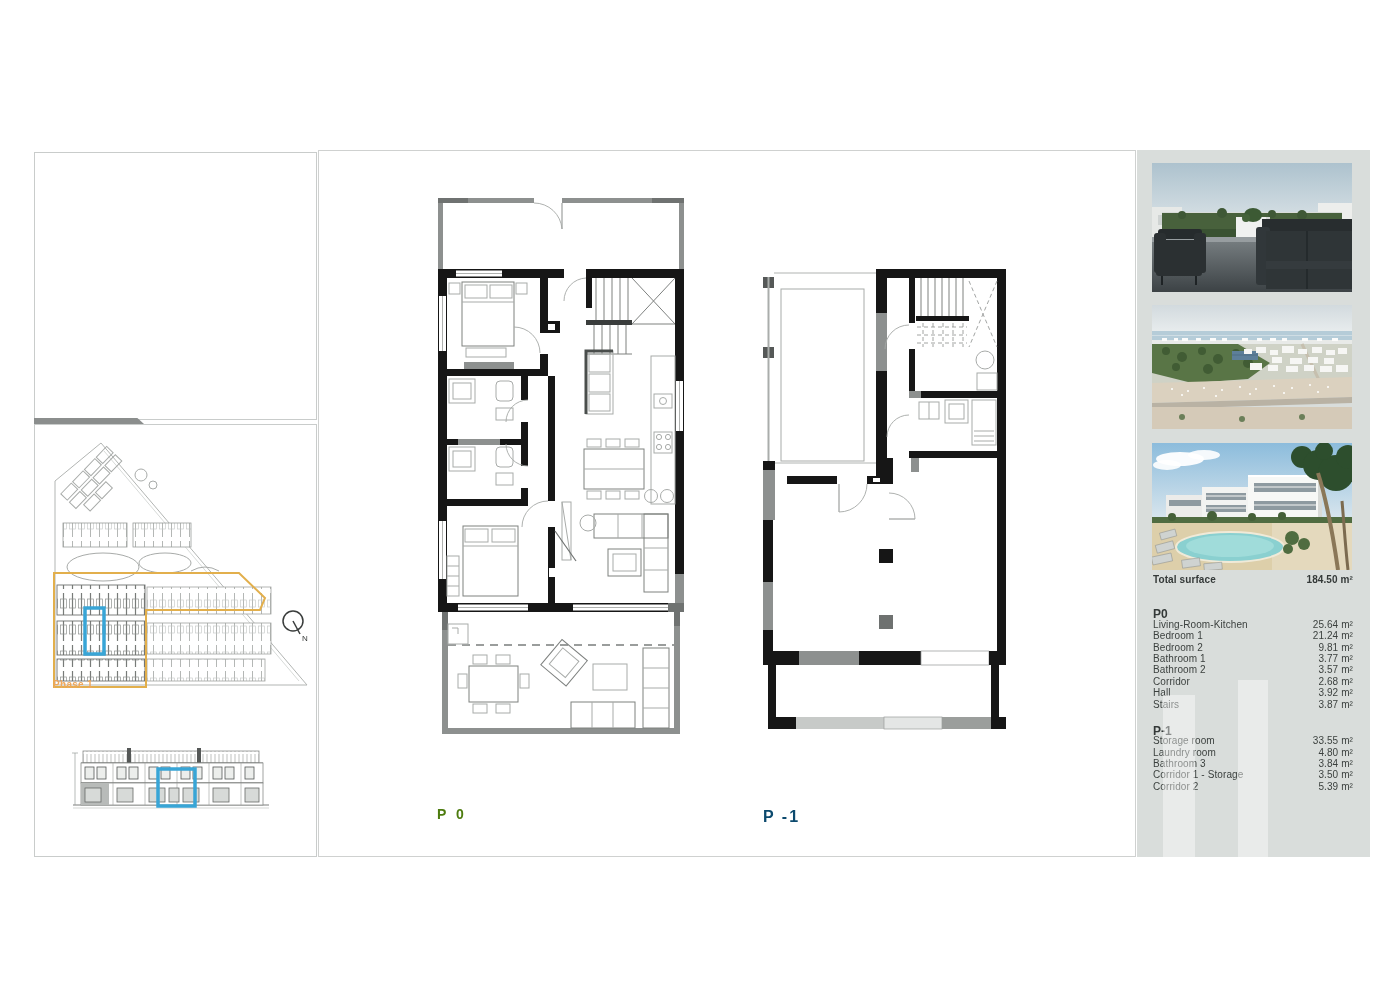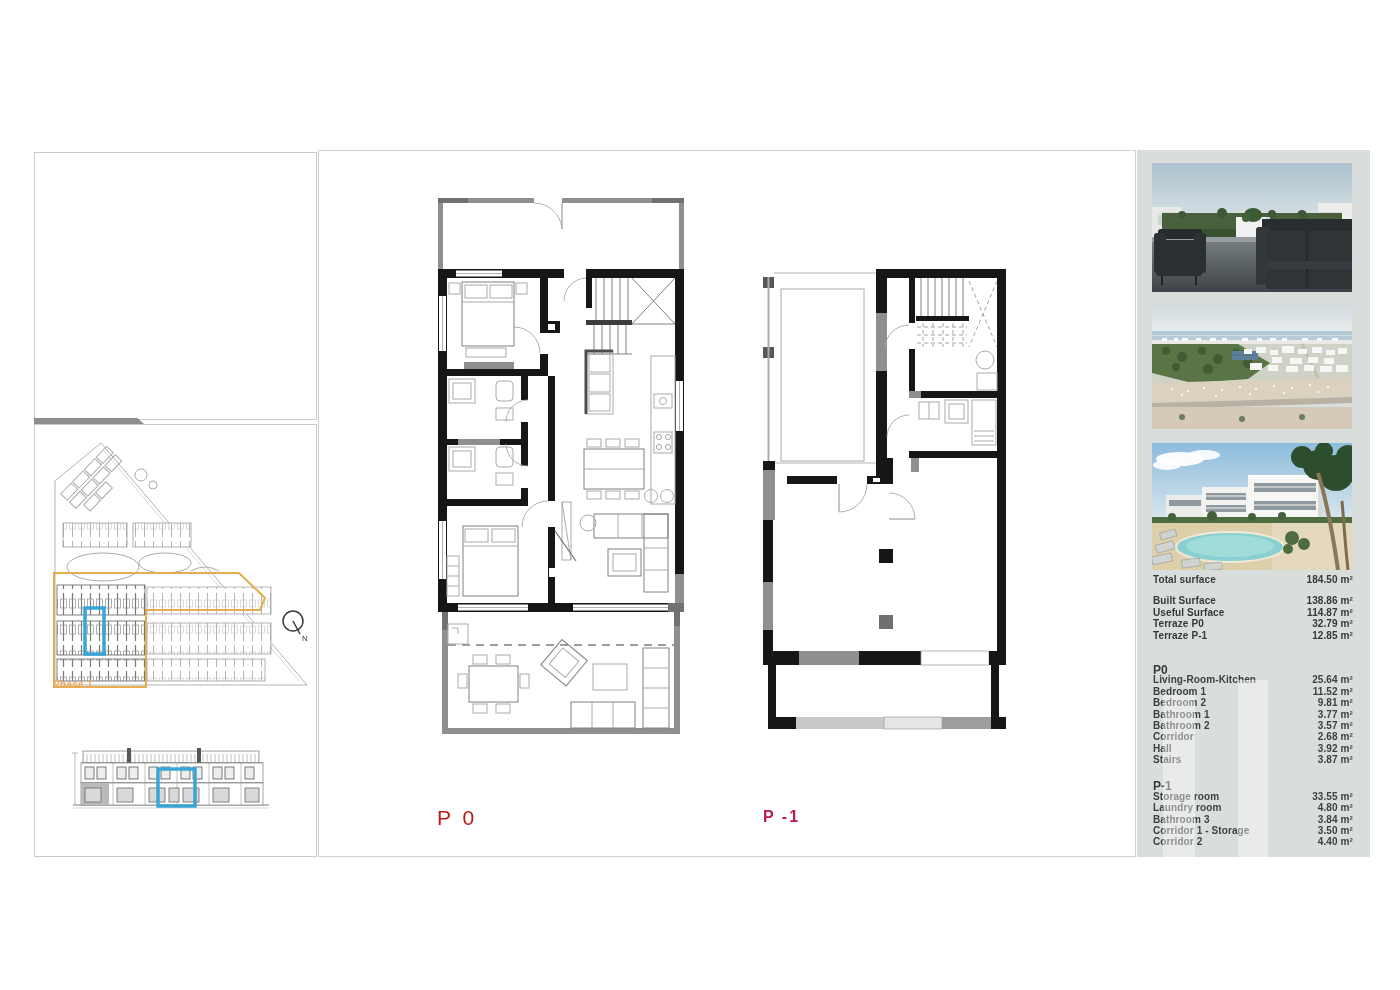--- a/index.html
+++ b/index.html
@@ -14,32 +14,32 @@
   .page{position:relative;width:1400px;height:990px;background:#fff;overflow:hidden;}
   .panel{position:absolute;background:#fff;border:1px solid #c9cccb;box-sizing:border-box;}
   #box-empty{left:34px;top:152px;width:283px;height:268px;}
   #divider-bar{position:absolute;left:34px;top:418px;width:110px;height:6px;background:#8b8e8d;
     clip-path:polygon(0 0,94% 0,100% 100%,0 100%);}
   #box-site{left:34px;top:424px;width:283px;height:433px;}
   #box-plans{left:318px;top:150px;width:818px;height:707px;border-color:#cfd1d0;}
   #sidebar{position:absolute;left:1137px;top:150px;width:233px;height:707px;background:var(--sidebar-bg);}
   .abs{position:absolute;}
   
-  .plan-label{position:absolute;color:#b91c1c;font-size:21px;font-weight:400;letter-spacing:3px;}
-  .plan-label.light{color:#be185d;font-size:16px;font-weight:600;letter-spacing:2px;}
+  .plan-label{position:absolute;color:#4d7c0f;font-size:14px;font-weight:700;letter-spacing:3px;}
+  .plan-label.light{color:#0c4a6e;font-size:16px;font-weight:600;letter-spacing:2px;}
   .phase-label{position:absolute;left:18px;top:254px;color:var(--phase-text);font-size:10px;font-weight:600;letter-spacing:.3px;}
   
   .photo{position:absolute;left:15px;width:200px;overflow:hidden;}
   
   .stable{position:absolute;left:16px;right:17px;top:424px;color:#343938;}
   .trow{display:flex;justify-content:space-between;align-items:baseline;height:11.4px;font-size:10px;letter-spacing:.1px;}
   .trow .tl{white-space:nowrap;}
   .trow .tv{white-space:nowrap;}
   .trow.b,.ttitle{font-weight:700;justify-content:space-between;}
-  .tsection .trow{font-weight:700;color:#3b403e;}
+  .tsection .trow{font-weight:400;color:#3b403e;}
   .ttitle{font-size:12px;height:11.4px;}
   #summary-rows{margin-top:10px;}
   #summary-rows .trow{font-weight:700;}
   .tsection{margin-top:22px;}
   .tsection+.tsection{margin-top:14px;}
   .wm-strip{position:absolute;background:rgba(255,255,255,.42);pointer-events:none;}
   
   svg .w{fill:var(--wall-black);}
   svg .gw{fill:#8d908f;}
   svg .dgw{fill:#6f7271;}
@@ -613,48 +613,30 @@
         <path d="M186,127 C181,92 176,62 166,30" stroke="#8a7758" stroke-width="4" fill="none"></path>
         <path d="M196,127 C193,100 192,80 190,58" stroke="#7c6b50" stroke-width="3" fill="none"></path>
       </svg>
     </div>
 
     <div class="stable">
       <div class="trow b">
         <span class="tl">Total surface</span>
         <span class="tv">184.50 m²</span>
       </div>
-      <div id="summary-rows">
-          <div class="trow">
-            <span class="tl">Built Surface</span>
-            <span class="tv">138.86 m²</span>
-          </div>
-          <div class="trow">
-            <span class="tl">Useful Surface</span>
-            <span class="tv">114.87 m²</span>
-          </div>
-          <div class="trow">
-            <span class="tl">Terraze P0</span>
-            <span class="tv">32.79 m²</span>
-          </div>
-          <div class="trow">
-            <span class="tl">Terraze P-1</span>
-            <span class="tv">12.85 m²</span>
-          </div>
-        </div>
       <div id="sections">
           <div class="tsection">
             <div class="ttitle">P0</div>
             <div class="trow">
               <span class="tl">Living-Room-Kitchen</span>
               <span class="tv">25.64 m²</span>
             </div>
             <div class="trow">
               <span class="tl">Bedroom 1</span>
-              <span class="tv">11.52 m²</span>
+              <span class="tv">21.24 m²</span>
             </div>
             <div class="trow">
               <span class="tl">Bedroom 2</span>
               <span class="tv">9.81 m²</span>
             </div>
             <div class="trow">
               <span class="tl">Bathroom 1</span>
               <span class="tv">3.77 m²</span>
             </div>
             <div class="trow">
@@ -687,21 +669,21 @@
             <div class="trow">
               <span class="tl">Bathroom 3</span>
               <span class="tv">3.84 m²</span>
             </div>
             <div class="trow">
               <span class="tl">Corridor 1 - Storage</span>
               <span class="tv">3.50 m²</span>
             </div>
             <div class="trow">
               <span class="tl">Corridor 2</span>
-              <span class="tv">4.40 m²</span>
+              <span class="tv">5.39 m²</span>
             </div>
           </div>
         </div>
     </div>
 
     <div class="wm-strip" style="left:26px;top:545px;width:32px;height:162px"></div>
     <div class="wm-strip" style="left:101px;top:530px;width:30px;height:177px"></div>
   </aside>
 
 </div>

